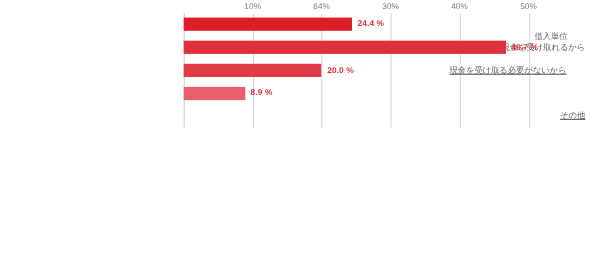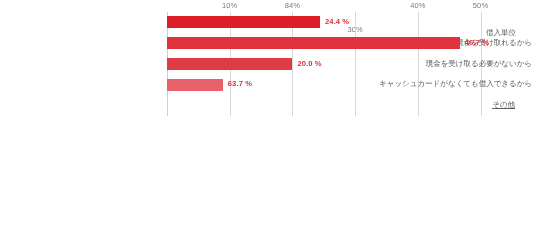--- a/index.html
+++ b/index.html
@@ -103,21 +103,21 @@
   }
 </style>
 </head>
 <body>
 
 <div id="chart-root">
 
   <div id="axis-top">
       <div class="axis-tick-label" style="left: 229.7px; color: rgb(122, 122, 122);">10%</div>
       <div class="axis-tick-label" style="left: 292.4px; color: rgb(122, 122, 122);">84%</div>
-      <div class="axis-tick-label" style="left: 355.1px; color: rgb(122, 122, 122); margin-top: 24px;">30%</div>
+      <div class="axis-tick-label" style="left: 355.1px; color: rgb(122, 122, 122);">30%</div>
       <div class="axis-tick-label" style="left: 417.8px; color: rgb(122, 122, 122);">40%</div>
       <div class="axis-tick-label" style="left: 480.5px; color: rgb(122, 122, 122); text-align: right;">50%</div>
     </div>
 
   <div id="plot-area">
     <div id="axis-line-y" style="left: 167px;"></div>
   <div class="gridline" style="left: 229.7px; background: rgb(217, 217, 217);"></div>
       <div class="gridline" style="left: 292.4px; background: rgb(217, 217, 217);"></div>
       <div class="gridline" style="left: 355.1px; background: rgb(217, 217, 217);"></div>
       <div class="gridline" style="left: 417.8px; background: rgb(217, 217, 217);"></div>
@@ -126,27 +126,26 @@
         <div class="cat-label" style="width: 167px; padding-right: 20px; box-sizing: border-box; color: rgb(90, 90, 90); margin-top: 11px;">借入単位</div>
         <div class="bar" style="left: 167px; width: 152.988px; height: 12px; background: rgb(220, 30, 40);"></div>
         <div class="bar-value" style="left: 324.988px; color: rgb(224, 43, 54);">24.4 %</div>
       </div>
       <div class="bar-row" style="top: 20.8px;">
         <div class="cat-label" style="width: 167px; padding-right: 4px; box-sizing: border-box; color: rgb(90, 90, 90);">その場で現金を受け取れるから</div>
         <div class="bar" style="left: 167px; width: 292.809px; height: 12px; background: rgb(224, 50, 60);"></div>
         <div class="bar-value" style="left: 464.809px; color: rgb(224, 43, 54);">46.7 %</div>
       </div>
       <div class="bar-row" style="top: 41.6px;">
-        <div class="cat-label" style="width: 167px; padding-right: 4px; box-sizing: border-box; color: rgb(90, 90, 90);">現金を受け取る必要がないから</div>
+        <div class="cat-label" style="width: 167px; padding-right: 21px; box-sizing: border-box; color: rgb(90, 90, 90); text-decoration: underline;">現金を受け取る必要がないから</div>
         <div class="bar" style="left: 167px; width: 125.4px; height: 12px; background: rgb(224, 58, 68);"></div>
         <div class="bar-value" style="left: 297.4px; color: rgb(224, 43, 54); text-align: right;">20.0 %</div>
       </div>
       <div class="bar-row" style="top: 62.4px;">
-        <div class="cat-label" style="width: 167px; padding-right: 4px; box-sizing: border-box; color: rgb(90, 90, 90);">キャッシュカードがなくても借入できるから</div>
         <div class="bar" style="left: 167px; width: 55.803px; height: 12px; background: rgb(232, 96, 106);"></div>
-        <div class="bar-value" style="left: 227.803px; color: rgb(224, 43, 54);">63.7 %</div>
+        <div class="bar-value" style="left: 227.803px; color: rgb(224, 43, 54);">8.9 %</div>
       </div>
       <div class="bar-row" style="top: 83.2px;">
-        <div class="cat-label" style="width: 167px; padding-right: 21px; box-sizing: border-box; color: rgb(90, 90, 90); text-decoration: underline;">その他</div>
+        <div class="cat-label" style="width: 167px; padding-right: 4px; box-sizing: border-box; color: rgb(90, 90, 90); text-decoration: underline;">その他</div>
       </div>
     </div>
 
 </div>
 
 </body></html>

